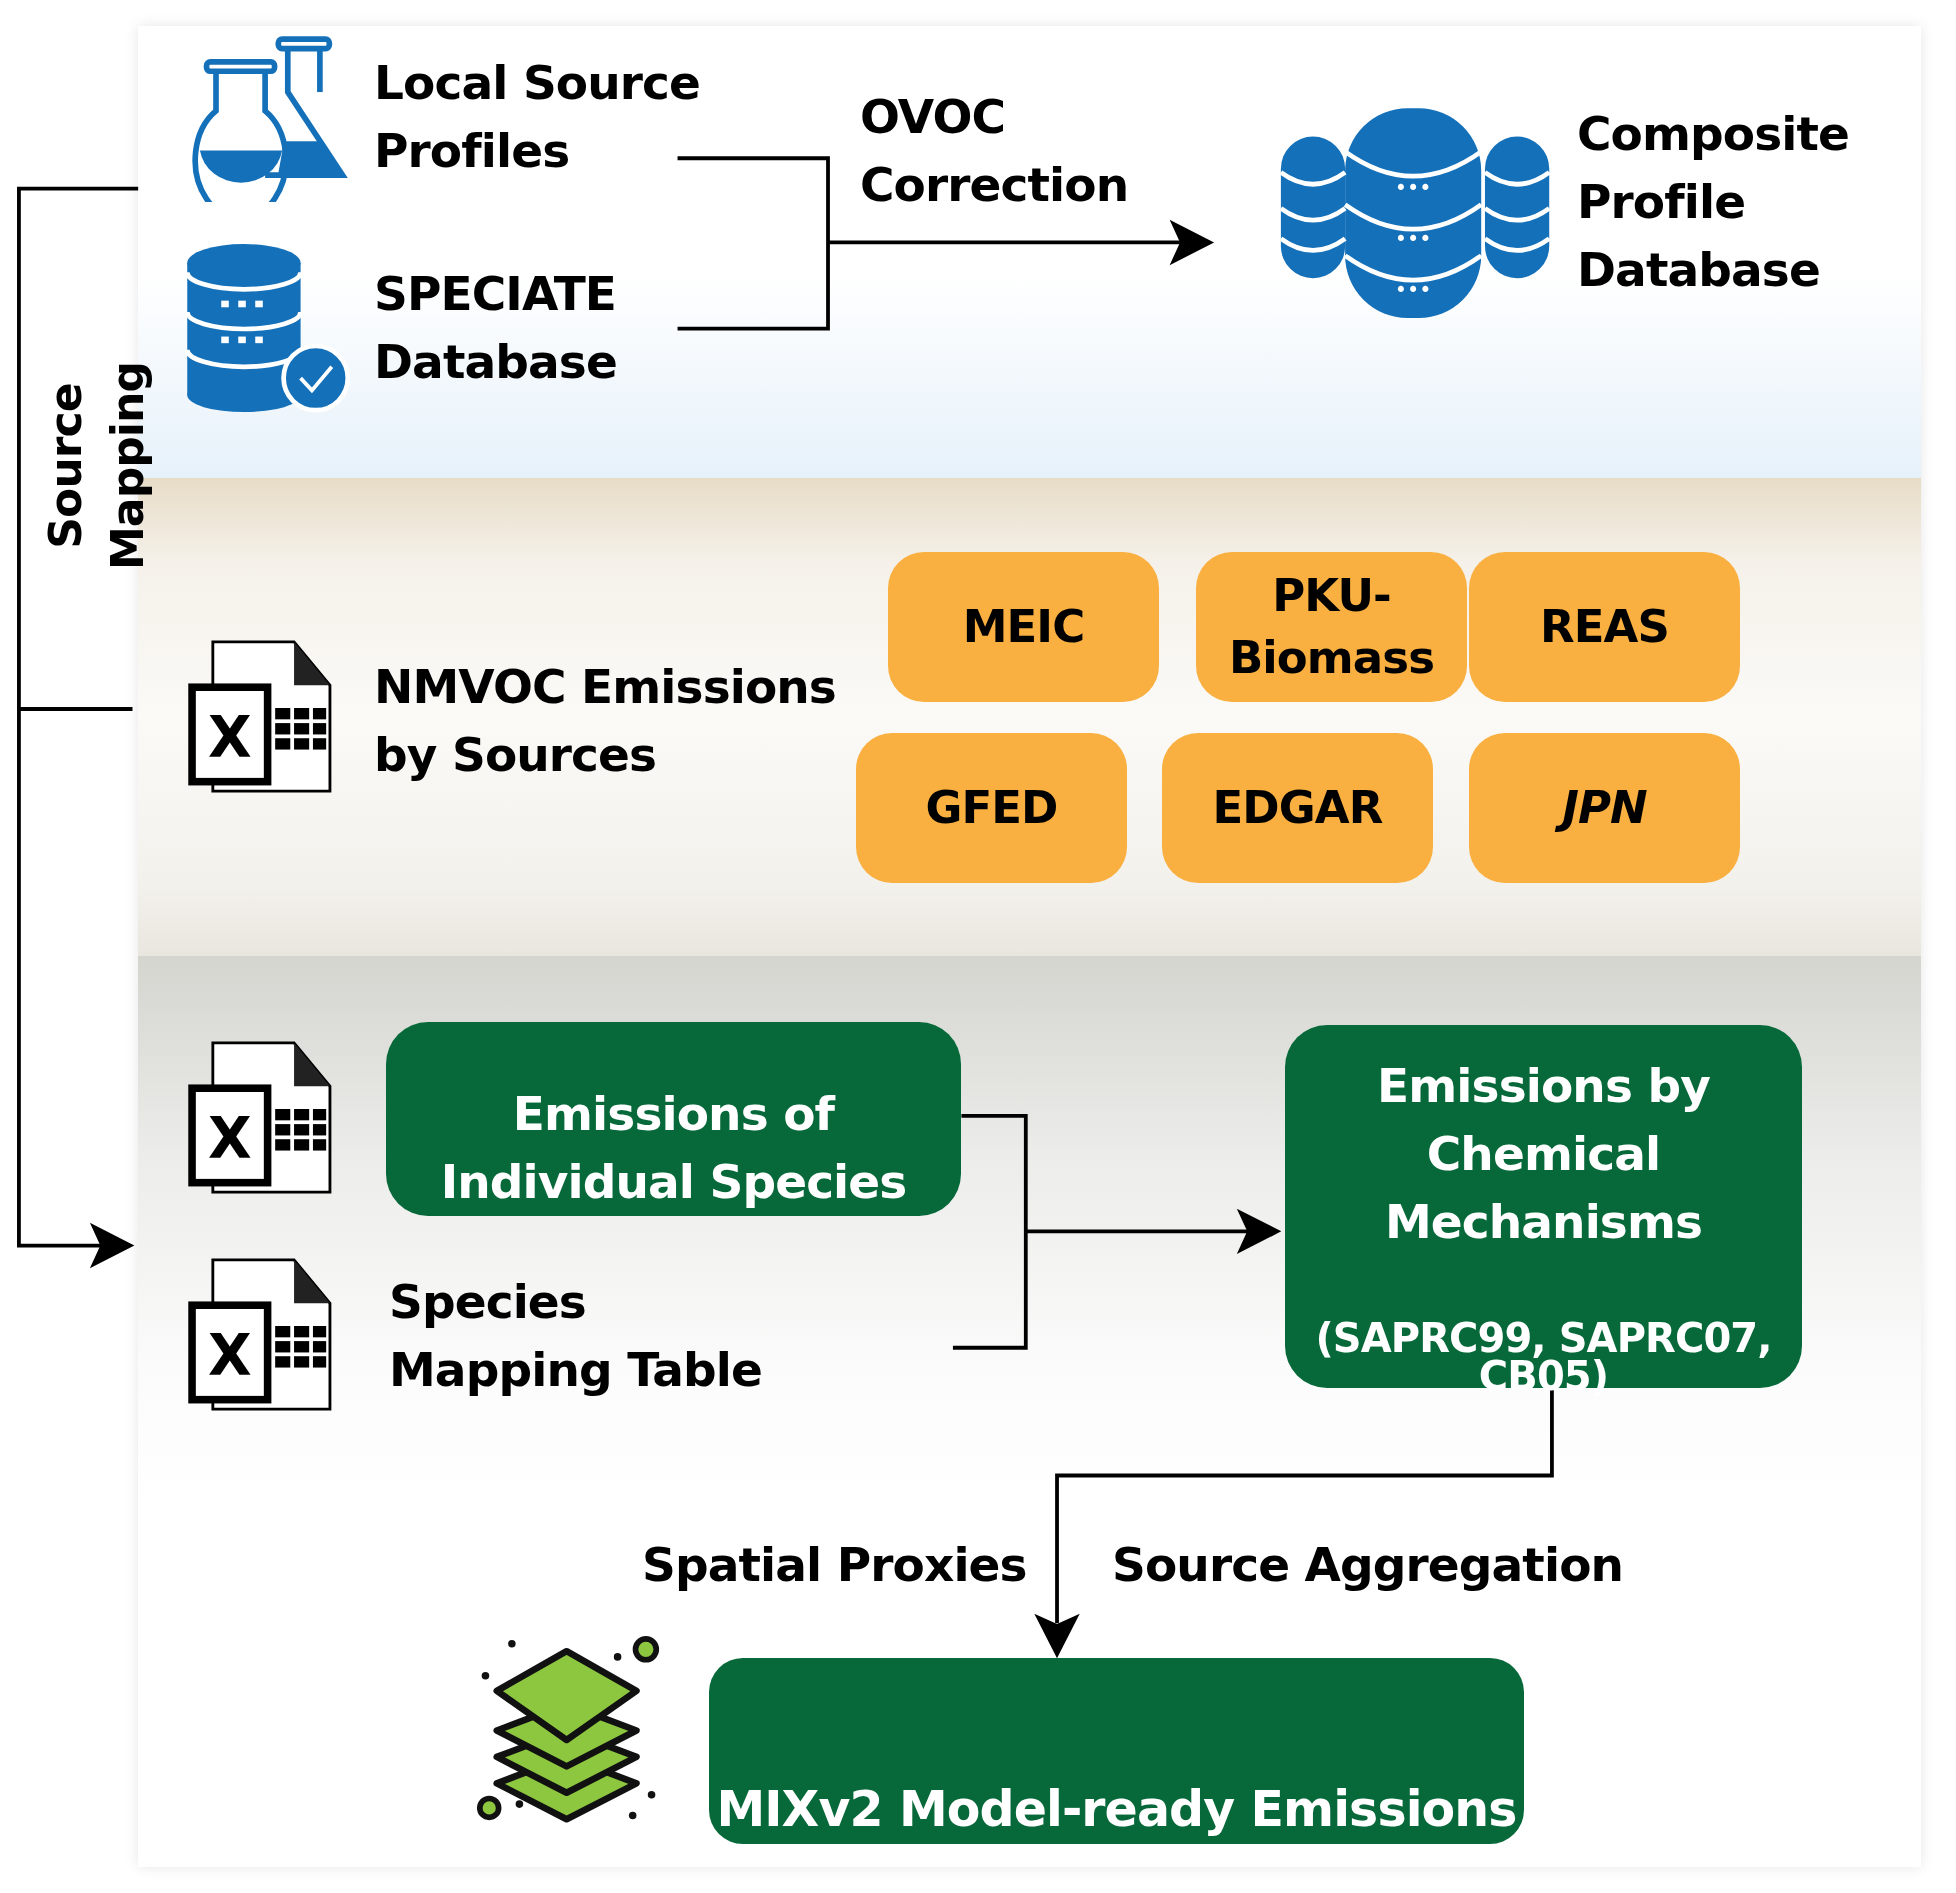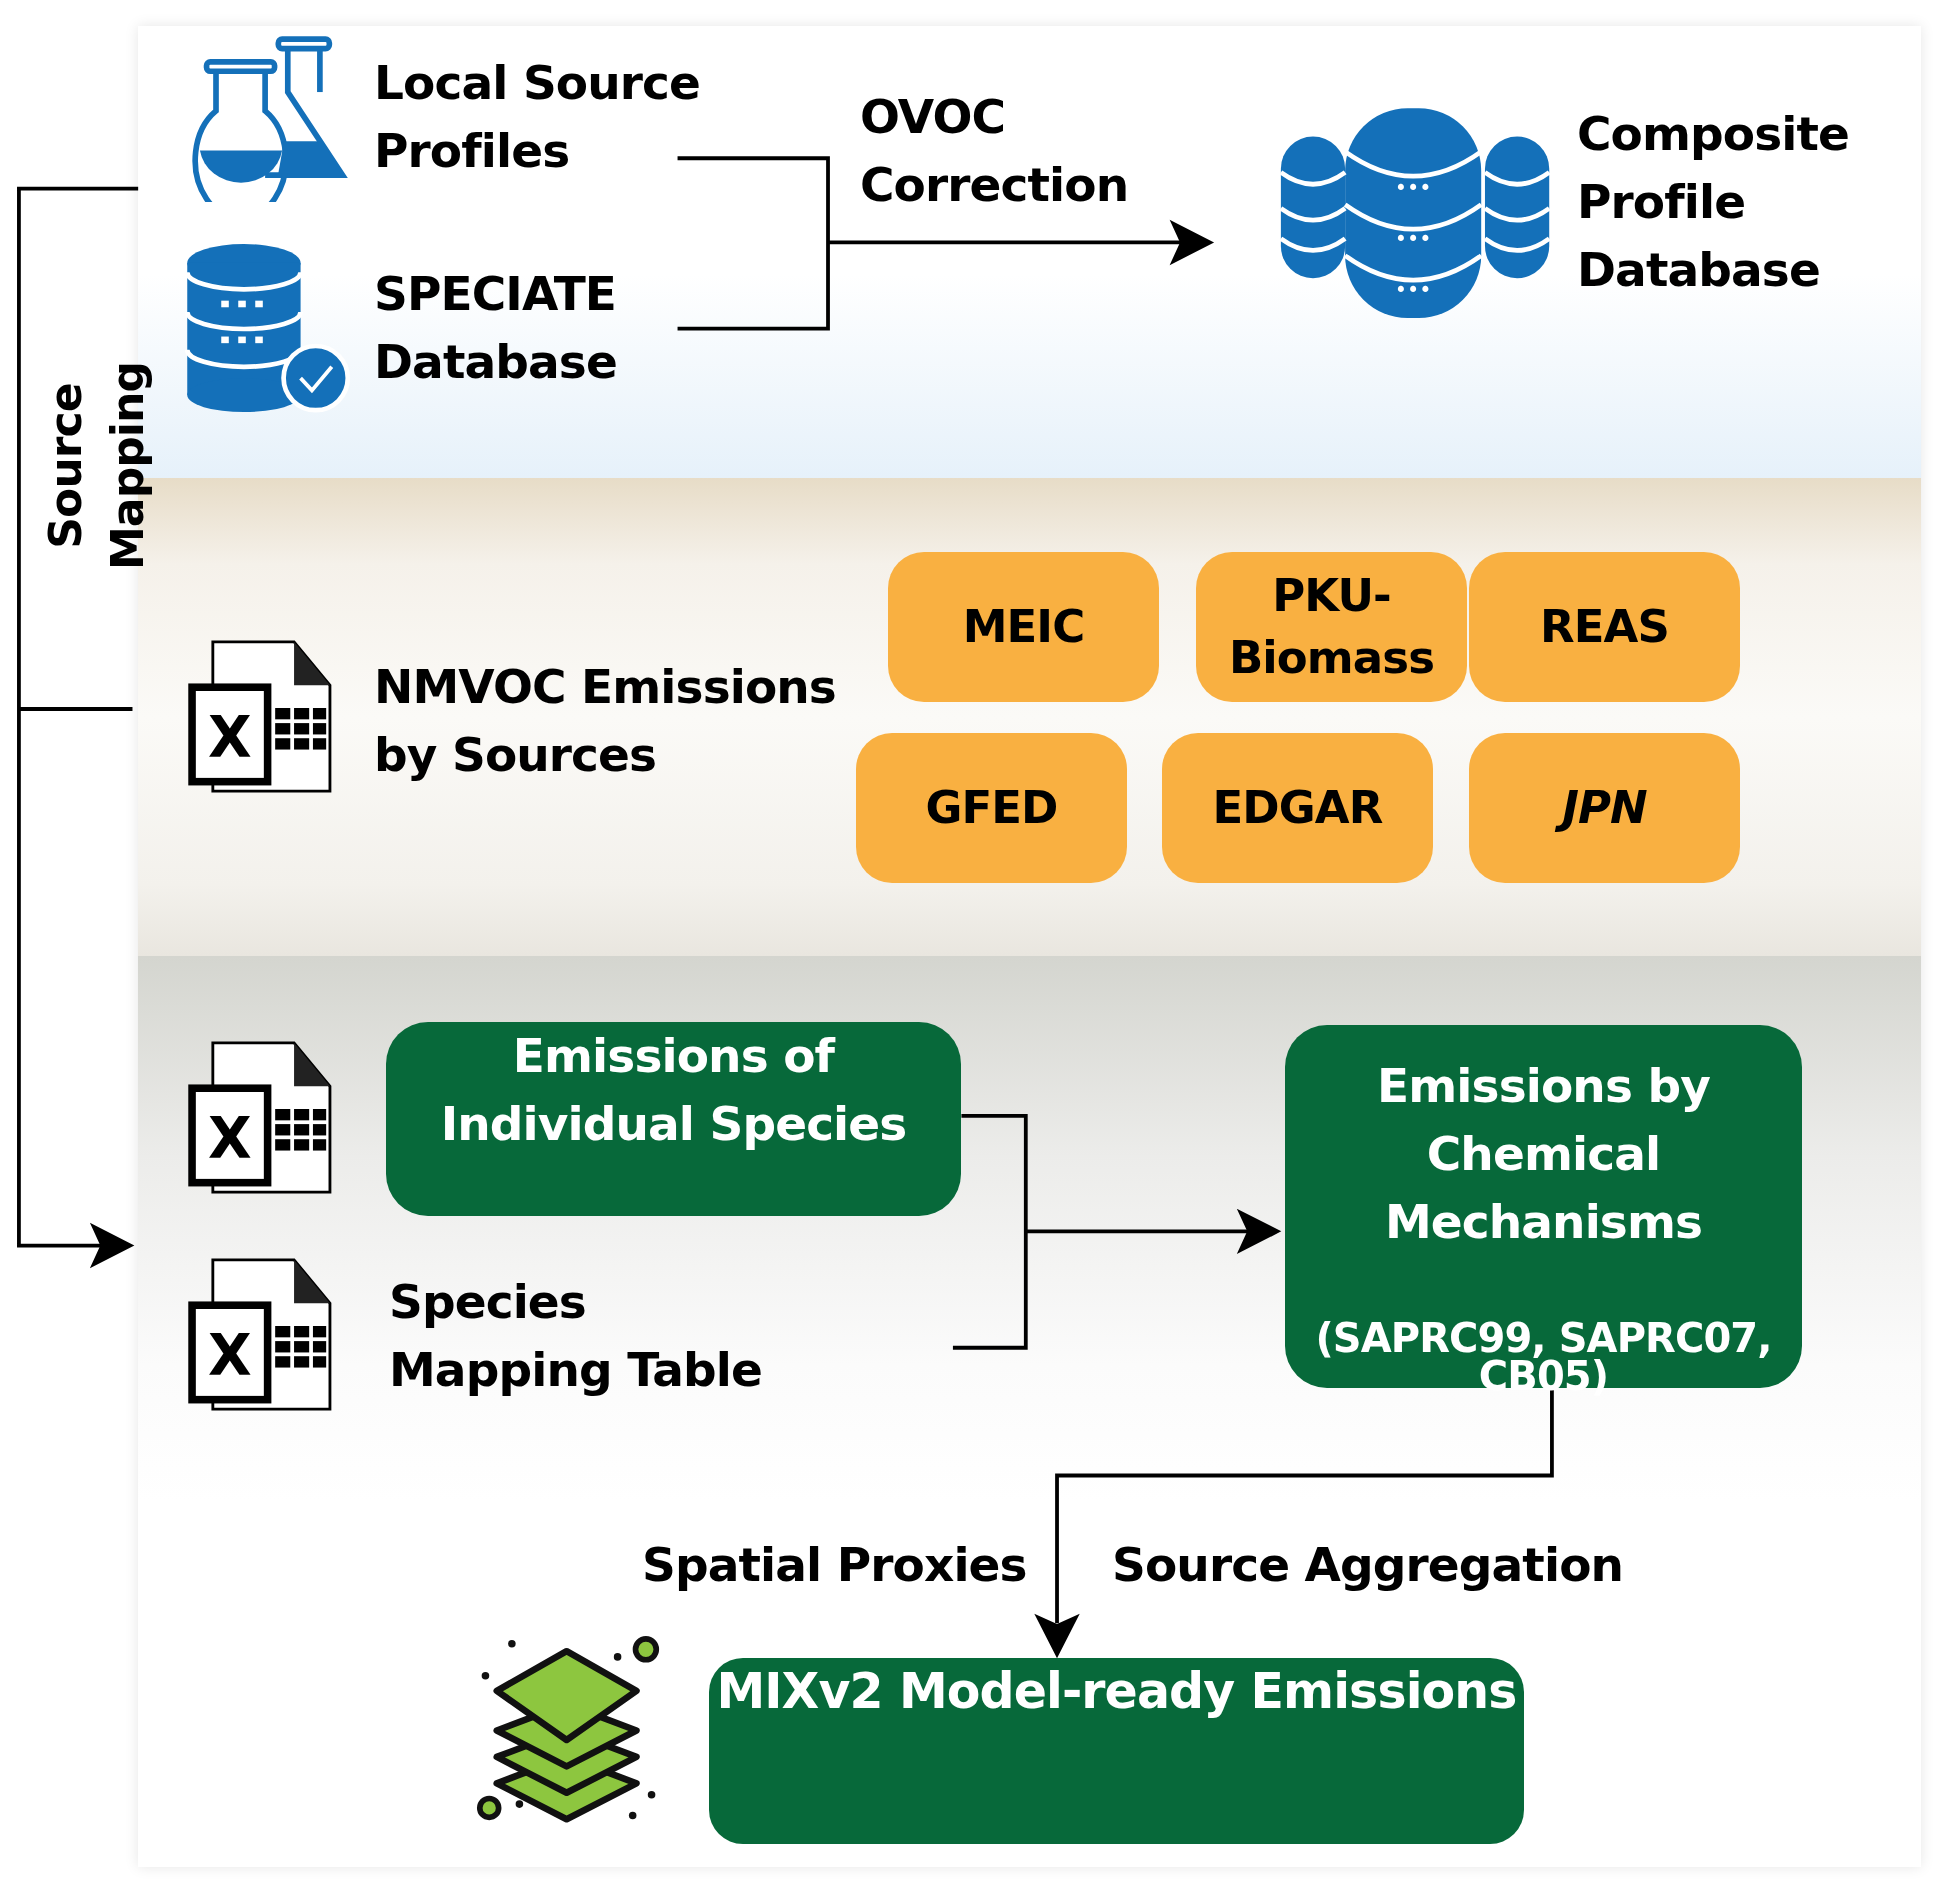--- a/index.html
+++ b/index.html
@@ -4,21 +4,21 @@
 <style>
   html,body{margin:0;padding:0;}
   body{width:1956px;height:1894px;position:relative;background:#ffffff;overflow:hidden;font-family:"DejaVu Sans","Liberation Sans",sans-serif;color:#000;}
   .abs{position:absolute;}
   .panel{position:absolute;left:138px;top:25.6px;width:1783px;height:1841px;box-shadow:0 0 13.2px rgba(0,0,0,0.10);}
   .sec1{position:absolute;left:138px;top:25.6px;width:1783px;height:452px;background:linear-gradient(#ffffff 0%,#ffffff 55%,#e6f1fa 100%);}
   .sec2{position:absolute;left:138px;top:478px;width:1783px;height:478px;background:linear-gradient(#e7dcc7 0%,#f5f1ea 18%,#fbfaf7 50%,#f3f1ec 85%,#e9e6df 100%);}
   .sec3{position:absolute;left:138px;top:956px;width:1783px;height:910px;background:linear-gradient(#d4d5cf 0%,#ececea 22%,#fbfbfb 45%,#ffffff 60%,#ffffff 100%);}
   .label{position:absolute;font-weight:bold;font-size:47px;line-height:68px;letter-spacing:-0.9px;}
   .obox{position:absolute;width:271px;height:150px;background:#f9b041;border-radius:36px;display:flex;align-items:center;justify-content:center;text-align:center;font-weight:bold;font-size:45px;line-height:62px;letter-spacing:-0.9px;}
-  .gbox{position:absolute;background:#07693a;color:#fff;border-radius:42px;display:flex;flex-direction:column;align-items:center;justify-content:flex-start;text-align:center;font-weight:bold;letter-spacing:-0.9px;}
+  .gbox{position:absolute;background:#07693a;color:#fff;border-radius:42px;display:flex;flex-direction:column;align-items:center;justify-content:flex-end;text-align:center;font-weight:bold;letter-spacing:-0.9px;}
   svg.lines{position:absolute;left:0;top:0;}
   .rot{position:absolute;left:-76px;top:435px;width:284px;height:62px;transform:rotate(-90deg);font-weight:bold;font-size:44px;line-height:62px;text-align:center;letter-spacing:-0.9px;}
 </style>
 </head>
 <body>
 
 <div class="panel"></div>
 <div class="sec1"></div>
 <div class="sec2"></div>
 <div class="sec3"></div>

